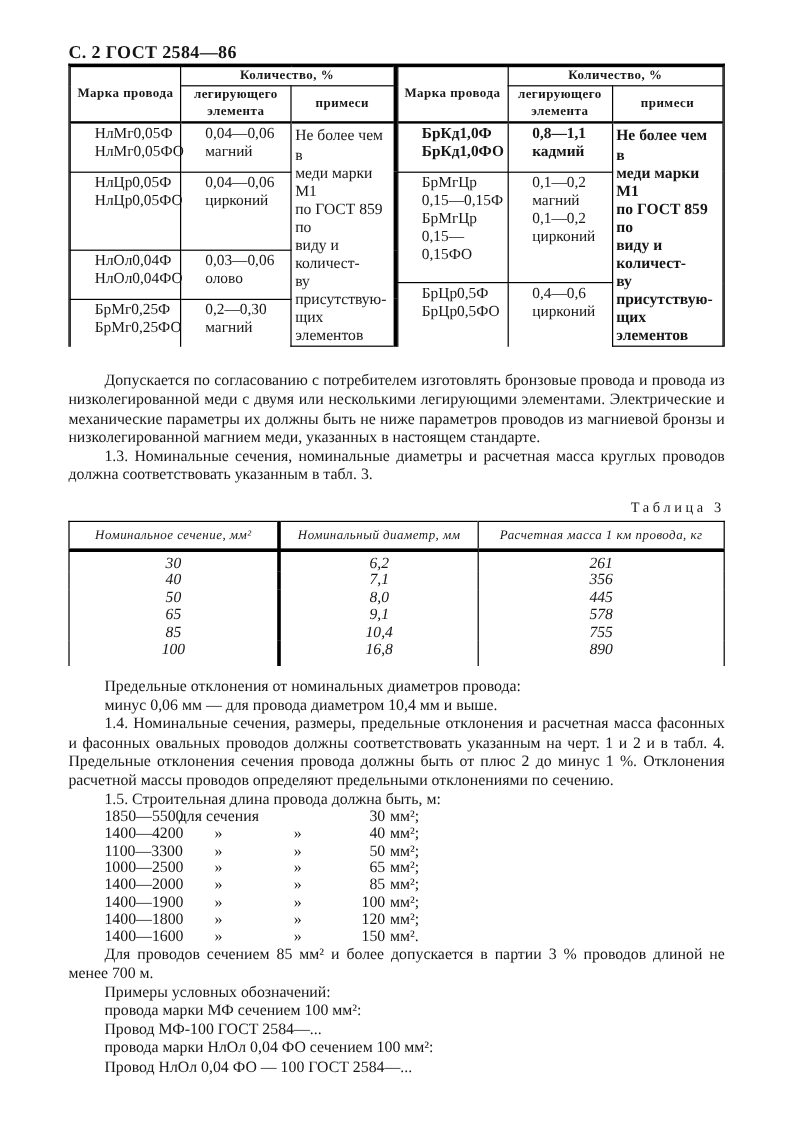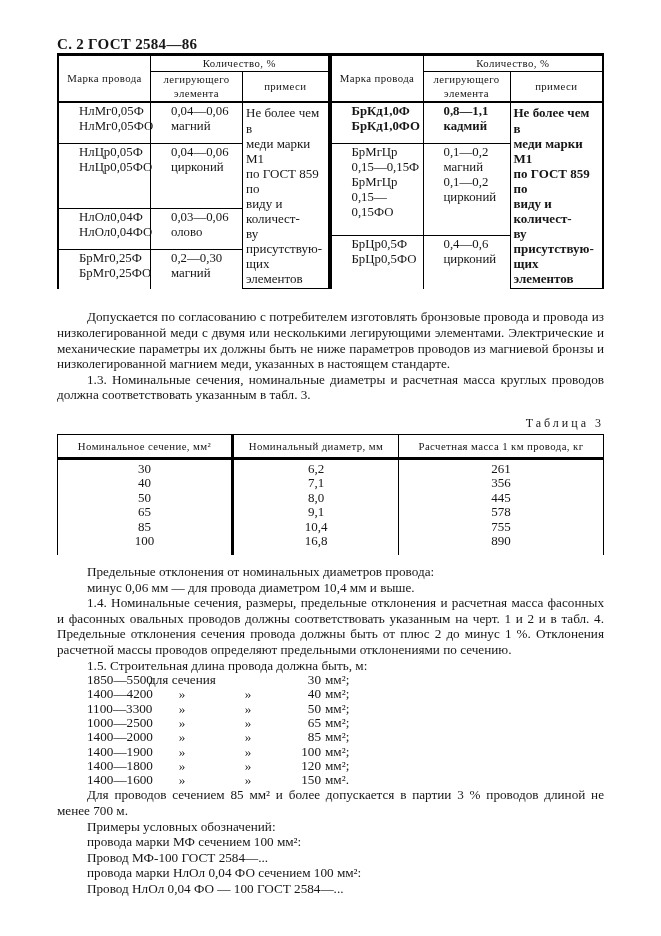--- a/index.html
+++ b/index.html
@@ -9,30 +9,30 @@
   }
   .page{padding:36px 57px 0 57px;box-sizing:border-box;}
   .doc-header{font-weight:bold;font-size:15px;letter-spacing:.3px;}
   .tbl-caption{text-align:right;font-size:12px;letter-spacing:3px;margin-top:13px;margin-bottom:3px;}
 
   
   .t2-wrap{display:flex;border-top:2.2px solid #000;border-left:1.4px solid #000;border-right:1.4px solid #000;}
   .t2{border-collapse:collapse;table-layout:fixed;width:50%;height:188px;}
   .t2-left{border-right:3.6px solid #000;}
   .t2 th,.t2 td{border:1px solid #000;padding:1px 3px 0 20px;box-sizing:border-box;}
-  .t2 th{font-weight:normal;font-size:10.8px;line-height:1.25;text-align:center;vertical-align:middle;letter-spacing:.4px;white-space:pre-line;padding:1px 2px;}
+  .t2 th{font-weight:bold;font-size:10.8px;line-height:1.25;text-align:center;vertical-align:middle;letter-spacing:.4px;white-space:pre-line;padding:1px 2px;}
   .t2 thead tr.h2 th, .t2 thead th.marka-h{border-bottom:2.6px solid #000;}
   .t2 td{font-size:12.8px;line-height:1.17;vertical-align:top;white-space:pre-line;}
   .t2 td.note{vertical-align:middle;font-size:13px;line-height:1.16;white-space:pre-line;padding:2px 3px;}
   .t2 tbody tr:last-child td{border-bottom:none;}
   .t2 tr.r-a{height:32px;} .t2 tr.r-b{height:52px;} .t2 tr.r-c{height:28px;} .t2 tr.r-d{height:30px;}
   .t2 tr.s-a{height:34px;font-weight:bold;} .t2 tr.s-b{height:64px;} .t2 tr.s-c{height:44px;}
 
   
-  .t3{border-collapse:collapse;table-layout:fixed;width:100%;border:1.4px solid #000;border-bottom:none;}
+  .t3{border-collapse:collapse;table-layout:fixed;width:100%;border:1.4px solid #000;border-bottom:none;font-style:italic;}
   .t3 th{font-weight:normal;font-size:10.8px;letter-spacing:.4px;padding:5px 2px;border-bottom:3px solid #000;text-align:center;}
   .t3 th:first-child,.t3 td:first-child{border-right:3px solid #000;}
   .t3 th:nth-child(2),.t3 td:nth-child(2){border-right:1px solid #000;}
   .t3 td{text-align:center;font-size:13px;line-height:14.5px;padding:0;}
   .t3 tbody tr:first-child td{padding-top:2px;}
   .t3 tbody tr:last-child td{padding-bottom:6px;}
 
   
   .bt{font-size:13.2px;line-height:15.6px;}
   .bt p{margin:0;}

